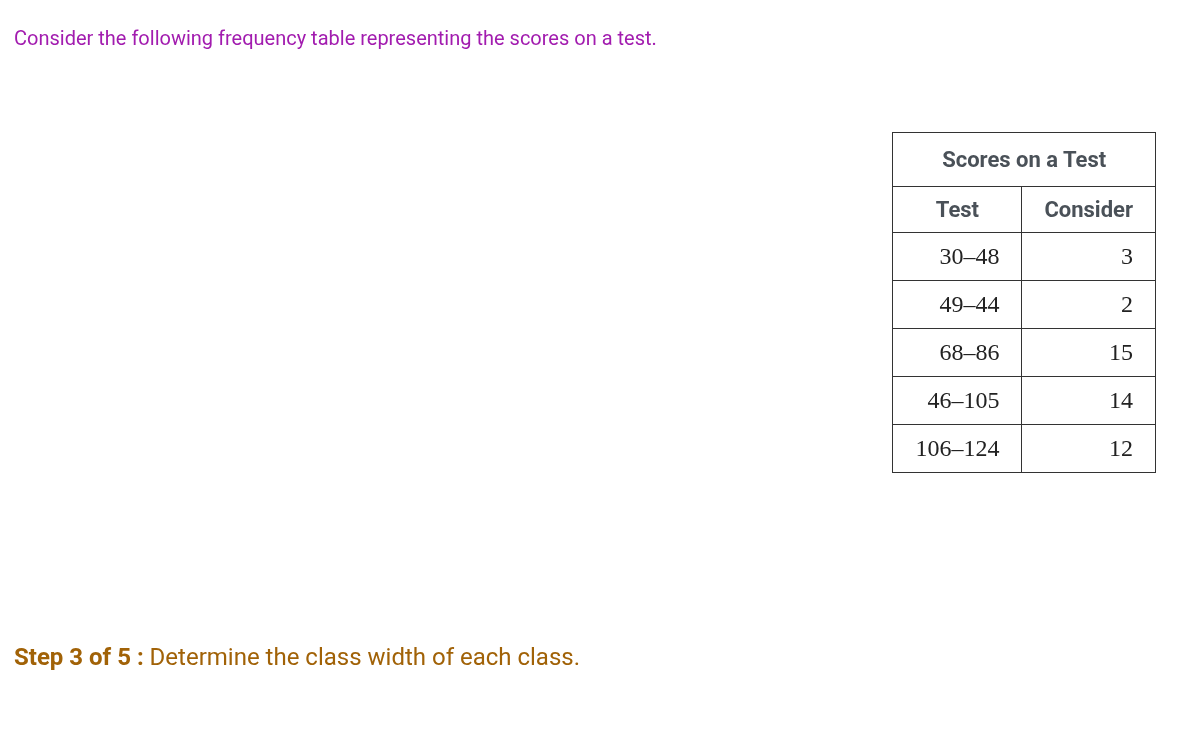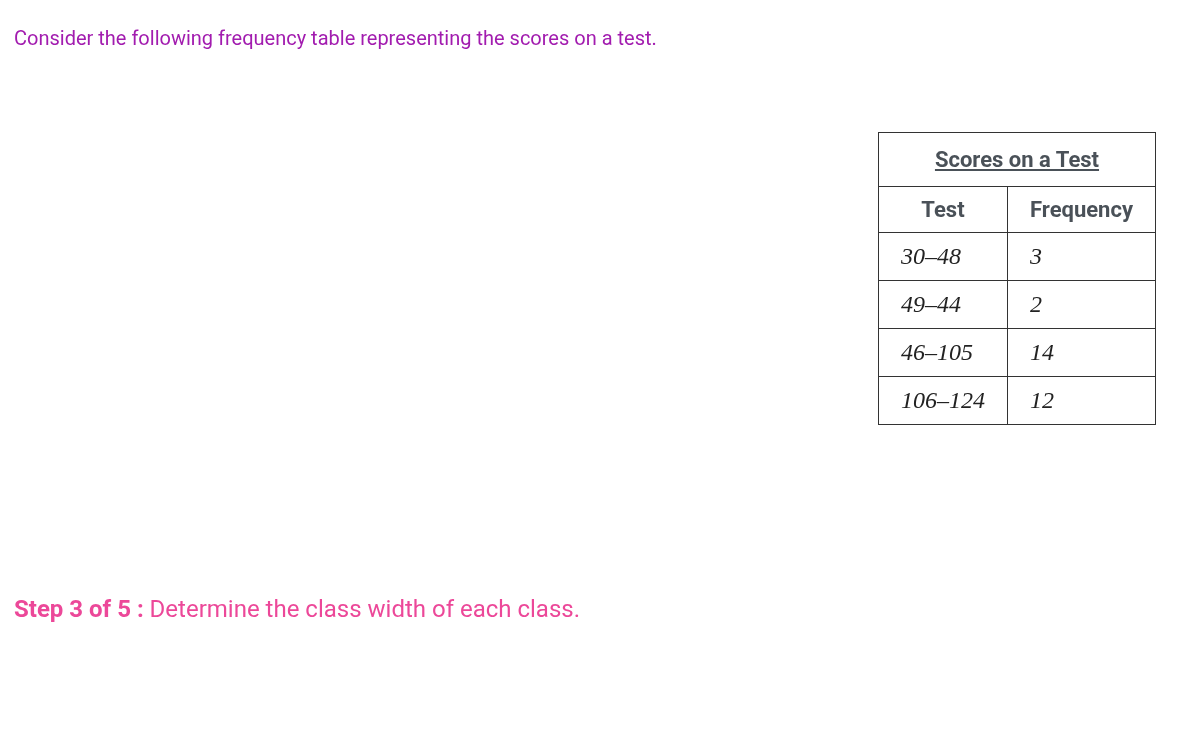--- a/index.html
+++ b/index.html
@@ -32,72 +32,74 @@
       font-size: 22px;
     }
     .table-title {
       text-align: center;
       font-weight: 700;
       color: #4a5158;
       padding: 14px 20px;
       border: 1.5px solid #333;
       border-bottom: none;
       font-size: 22px;
-      text-decoration: underline;
     }
     th {
       font-weight: 700;
       color: #4a5158;
       padding: 10px 22px;
       border: 1.5px solid #333;
       text-align: center;
       font-size: 22px;
     }
     td {
       padding: 10px 22px;
       border: 1.5px solid #333;
-      text-align: left;
+      text-align: right;
       font-family: "Times New Roman", Times, serif;
       font-size: 24px;
       color: #222;
-      font-style: italic;
     }
     .step-label {
       margin-top: 170px;
       font-size: 24px;
-      color: #ec4899;
+      color: #a16207;
     }
     .step-bold {
       font-weight: 700;
     }
   </style>
 </head>
 <body>
 
 <div class="intro-text">Consider the following frequency table representing the scores on a test.</div>
 
 <div class="table-wrapper">
   <table>
     <thead>
       <tr>
         <th colspan="2" class="table-title">Scores on a Test</th>
       </tr>
       <tr>
         <th>Test</th>
-        <th>Frequency</th>
+        <th>Consider</th>
       </tr>
     </thead>
     <tbody>
       <tr>
         <td>30–48</td>
         <td>3</td>
       </tr>
       <tr>
         <td>49–44</td>
         <td>2</td>
+      </tr>
+      <tr>
+        <td>68–86</td>
+        <td>15</td>
       </tr>
       <tr>
         <td>46–105</td>
         <td>14</td>
       </tr>
       <tr>
         <td>106–124</td>
         <td>12</td>
       </tr>
     </tbody>

